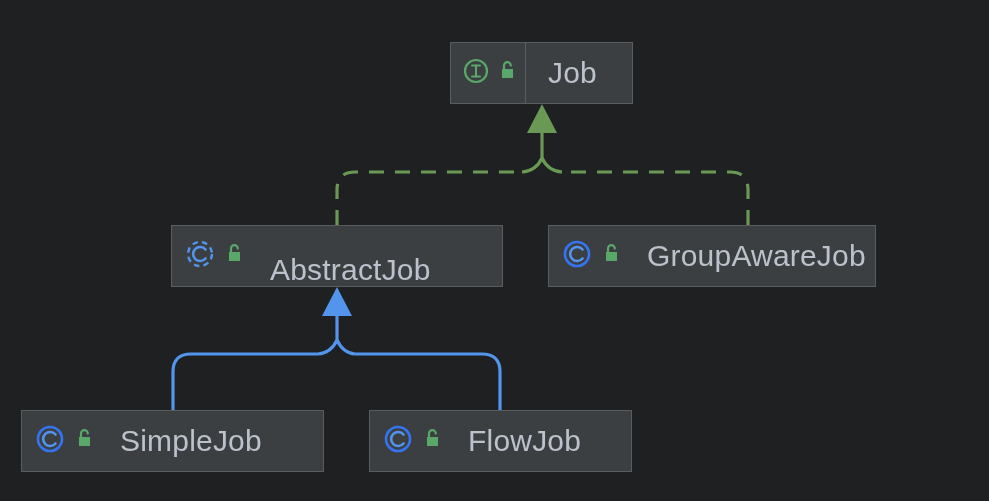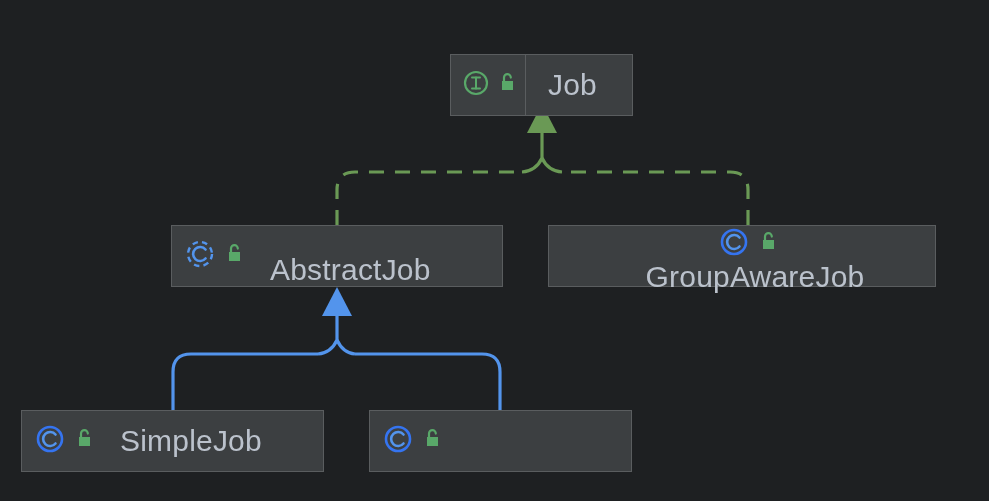--- a/index.html
+++ b/index.html
@@ -76,21 +76,21 @@
      AbstractJob (extends) --&gt;
     <g>
       <path d="M173,410 L173,372 Q173,354 191,354 L318,354" fill="none" stroke="#5394ec" stroke-width="3.2" stroke-linecap="butt"></path>
       <path d="M500,410 L500,372 Q500,354 482,354 L355,354" fill="none" stroke="#5394ec" stroke-width="3.2" stroke-linecap="butt"></path>
       <path d="M318,354 Q331,353 337,340 L337,313" fill="none" stroke="#5394ec" stroke-width="3.2" stroke-linecap="butt"></path>
       <path d="M355,354 Q343,353 337,340" fill="none" stroke="#5394ec" stroke-width="3.2" stroke-linecap="butt"></path>
       <polygon points="337,287 352,316 322,316" fill="#5394ec"></polygon>
     </g>
   </svg>
 
-  <div class="node" style="left:450px; top:54px; width:183px; height:62px;">
+  <div class="node" style="left:450px; top:42px; width:183px; height:62px;">
     <div class="node-icons" style="padding-left:10px; padding-right:8px;">
       <span class="icon-kind">
         <svg width="30" height="30" viewBox="0 0 30 30" xmlns="http://www.w3.org/2000/svg">
           <circle cx="15" cy="15" r="11" fill="none" stroke="#59a869" stroke-width="2.2"></circle>
           <g stroke="#59a869" stroke-width="2" stroke-linecap="round">
             <line x1="11" y1="9.5" x2="19" y2="9.5"></line>
             <line x1="15" y1="9.5" x2="15" y2="20.5"></line>
             <line x1="11" y1="20.5" x2="19" y2="20.5"></line>
           </g>
         </svg>
@@ -117,21 +117,21 @@
       <span class="icon-lock" style="margin-left:6px;">
         <svg width="22" height="24" viewBox="0 0 22 24" xmlns="http://www.w3.org/2000/svg">
           <path d="M9 10 L9 6.5 A3.4 3.4 0 0 1 15.8 6.6" fill="none" stroke="#59a869" stroke-width="2.2" stroke-linecap="round"></path>
           <rect x="7" y="10" width="11" height="9" fill="#59a869"></rect>
         </svg>
       </span>
     </div>
     <span class="node-label" style="padding-left:26px;margin-top:27px;">AbstractJob</span>
   </div>
 
-  <div class="node" style="left:548px; top:225px; width:388px; height:62px;flex-direction:column;">
+  <div class="node" style="left:548px; top:225px; width:328px; height:62px;">
     <div class="node-icons" style="padding-left:12px;">
       <span class="icon-kind">
         <svg width="32" height="32" viewBox="0 0 32 32" xmlns="http://www.w3.org/2000/svg">
           <circle cx="16" cy="16" r="12" fill="none" stroke="#3574f0" stroke-width="2.6"></circle>
           <path d="M21.5 11.5 A7 7 0 1 0 21.5 20.5" fill="none" stroke="#5394ec" stroke-width="2.6" stroke-linecap="round"></path>
         </svg>
       </span>
       <span class="icon-lock" style="margin-left:6px;">
         <svg width="22" height="24" viewBox="0 0 22 24" xmlns="http://www.w3.org/2000/svg">
           <path d="M9 10 L9 6.5 A3.4 3.4 0 0 1 15.8 6.6" fill="none" stroke="#59a869" stroke-width="2.2" stroke-linecap="round"></path>
@@ -168,15 +168,16 @@
           <path d="M21.5 11.5 A7 7 0 1 0 21.5 20.5" fill="none" stroke="#5394ec" stroke-width="2.6" stroke-linecap="round"></path>
         </svg>
       </span>
       <span class="icon-lock" style="margin-left:6px;">
         <svg width="22" height="24" viewBox="0 0 22 24" xmlns="http://www.w3.org/2000/svg">
           <path d="M9 10 L9 6.5 A3.4 3.4 0 0 1 15.8 6.6" fill="none" stroke="#59a869" stroke-width="2.2" stroke-linecap="round"></path>
           <rect x="7" y="10" width="11" height="9" fill="#59a869"></rect>
         </svg>
       </span>
     </div>
+    <span class="node-label" style="padding-left:26px;">FlowJob</span>
   </div>
 
 </div>
 
 </body></html>

